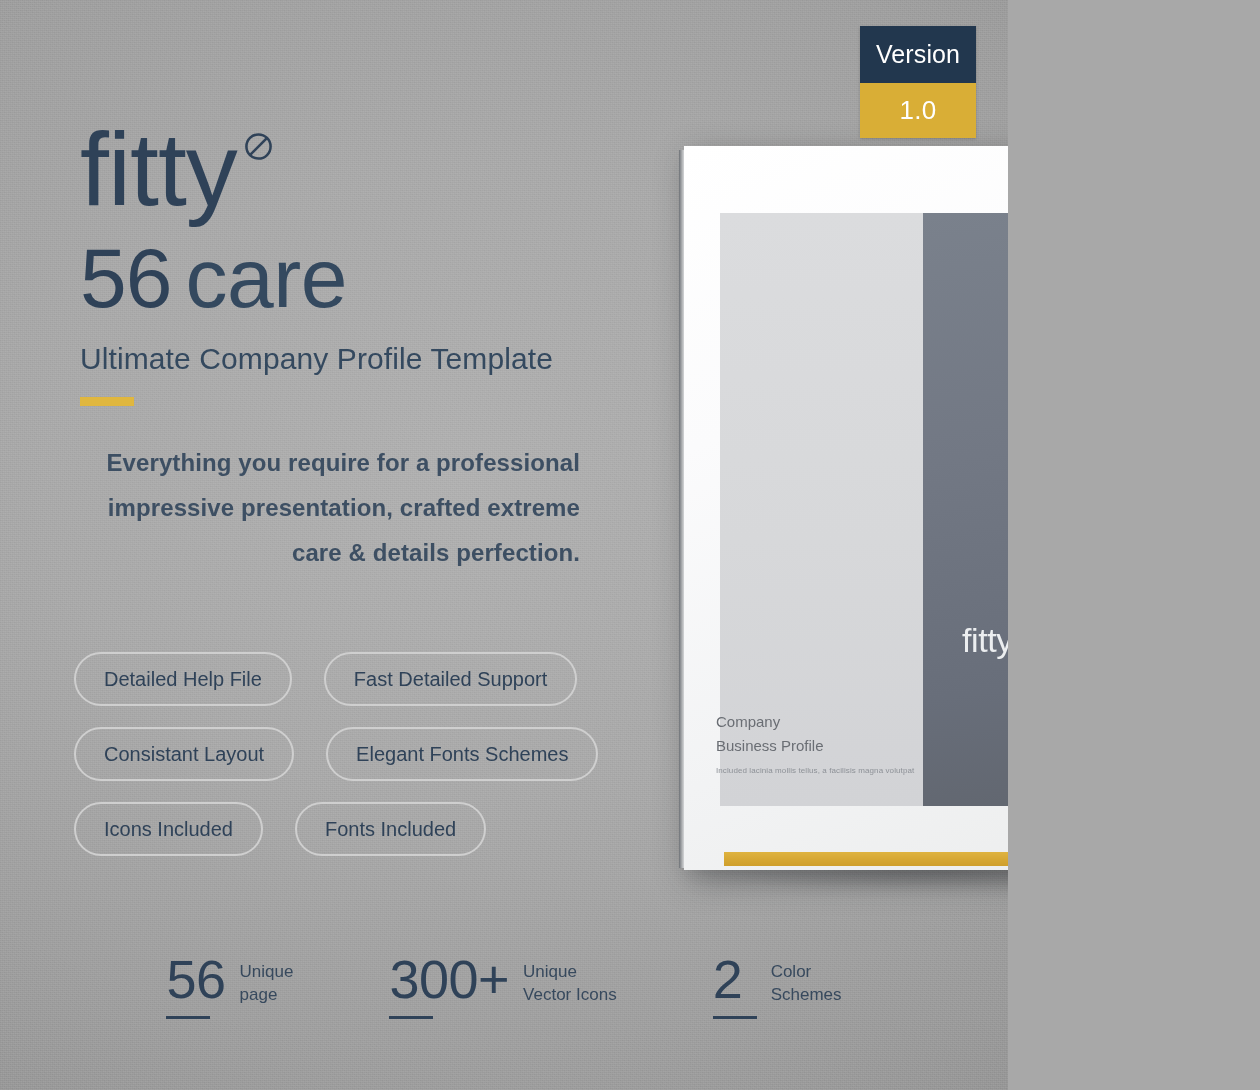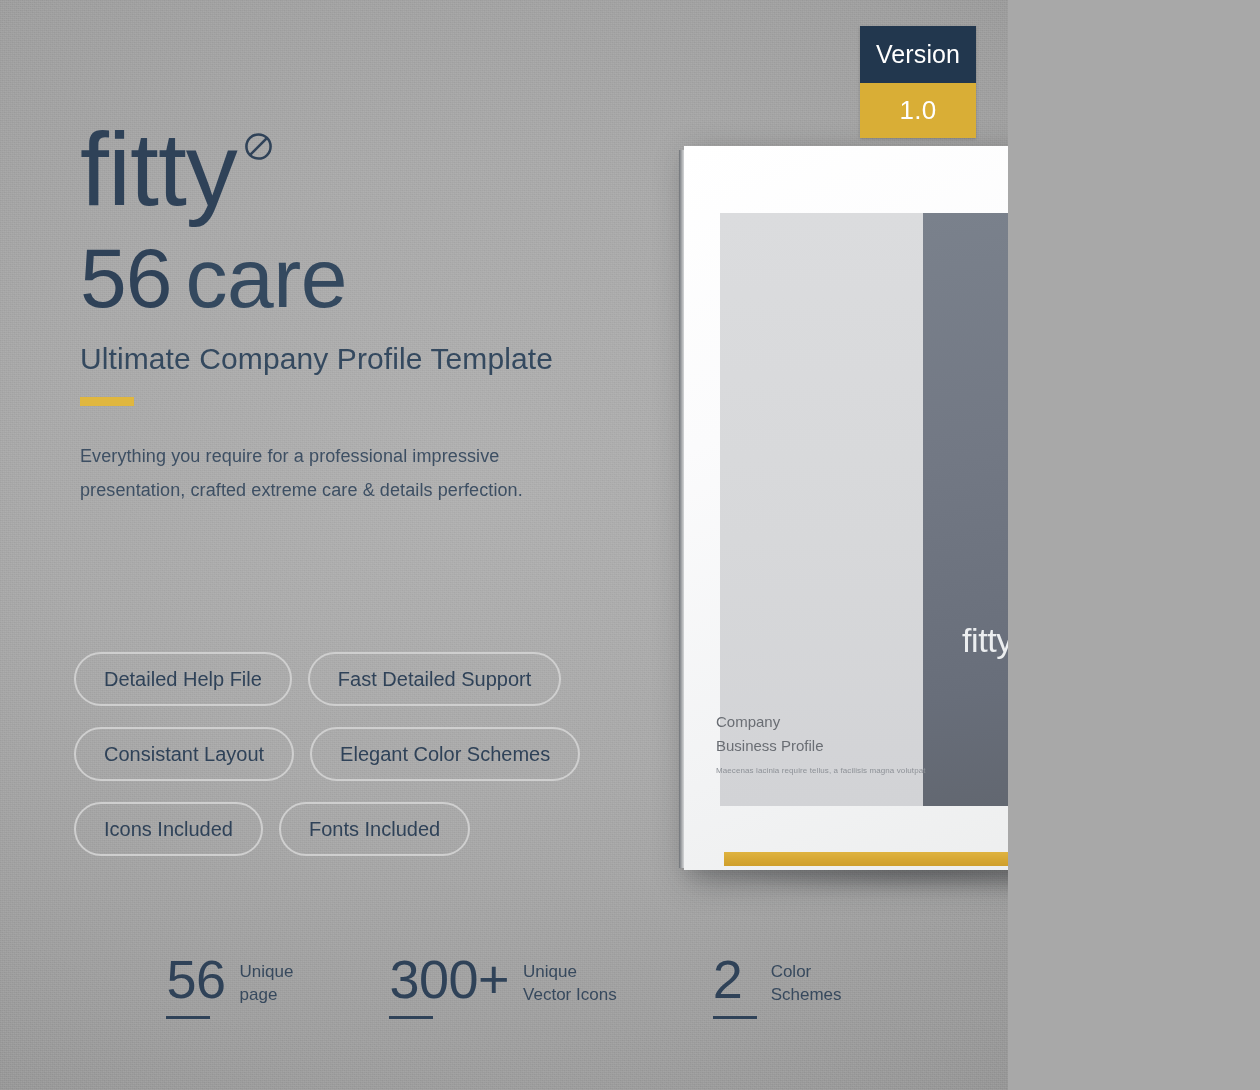--- a/index.html
+++ b/index.html
@@ -126,39 +126,40 @@
 
   .rule {
     margin-top: 22px;
     width: 54px;
     height: 9px;
     background: #e0b73f;
   }
 
   .blurb {
     margin-top: 34px;
-    font-size: 18px;
-    font-weight: 400;
+    font-size: 24px;
+    font-weight: 700;
     line-height: 1.88;
     color: #3d4f63;
     letter-spacing: .1px;
     max-width: 500px;
+    text-align: right;
   }
 
   
   #pills {
     position: absolute;
     left: 74px;
     top: 652px;
     width: 560px;
     z-index: 4;
   }
   .pill-row {
     display: flex;
-    gap: 16px;
+    gap: 32px;
     margin-bottom: 21px;
   }
   .pill {
     border: 2px solid #cfcfcf;
     border-radius: 40px;
     height: 54px;
     display: flex;
     align-items: center;
     justify-content: center;
     padding: 0 28px;
@@ -344,21 +345,21 @@
     <div class="blurb">Everything you require for a professional impressive presentation, crafted extreme care &amp; details perfection.</div>
   </div>
 
   <div id="pills">
     <div class="pill-row">
       <div class="pill">Detailed Help File</div>
       <div class="pill">Fast Detailed Support</div>
     </div>
     <div class="pill-row">
       <div class="pill">Consistant Layout</div>
-      <div class="pill">Elegant Color Schemes</div>
+      <div class="pill">Elegant Fonts Schemes</div>
     </div>
     <div class="pill-row">
       <div class="pill">Icons Included</div>
       <div class="pill">Fonts Included</div>
     </div>
   </div>
 
   <div id="stats">
     <div class="stat">
       <div class="stat-num-wrap">
@@ -404,20 +405,20 @@
             <line x1="5.1" y1="18.9" x2="18.9" y2="5.1" stroke="#eceef0" stroke-width="2.4"></line>
           </svg>
         </span>
       </div>
 
       <div class="broch-title">
         <div>Company</div>
         <div>Business Profile</div>
       </div>
 
-      <div class="broch-sub">Maecenas lacinia require tellus, a facilisis magna volutpat</div>
+      <div class="broch-sub">Included lacinia mollis tellus, a facilisis magna volutpat</div>
 
       <div class="broch-accent"></div>
     </div>
   </div>
 
   <div id="noise"></div>
 </div>
 
 </body></html>

